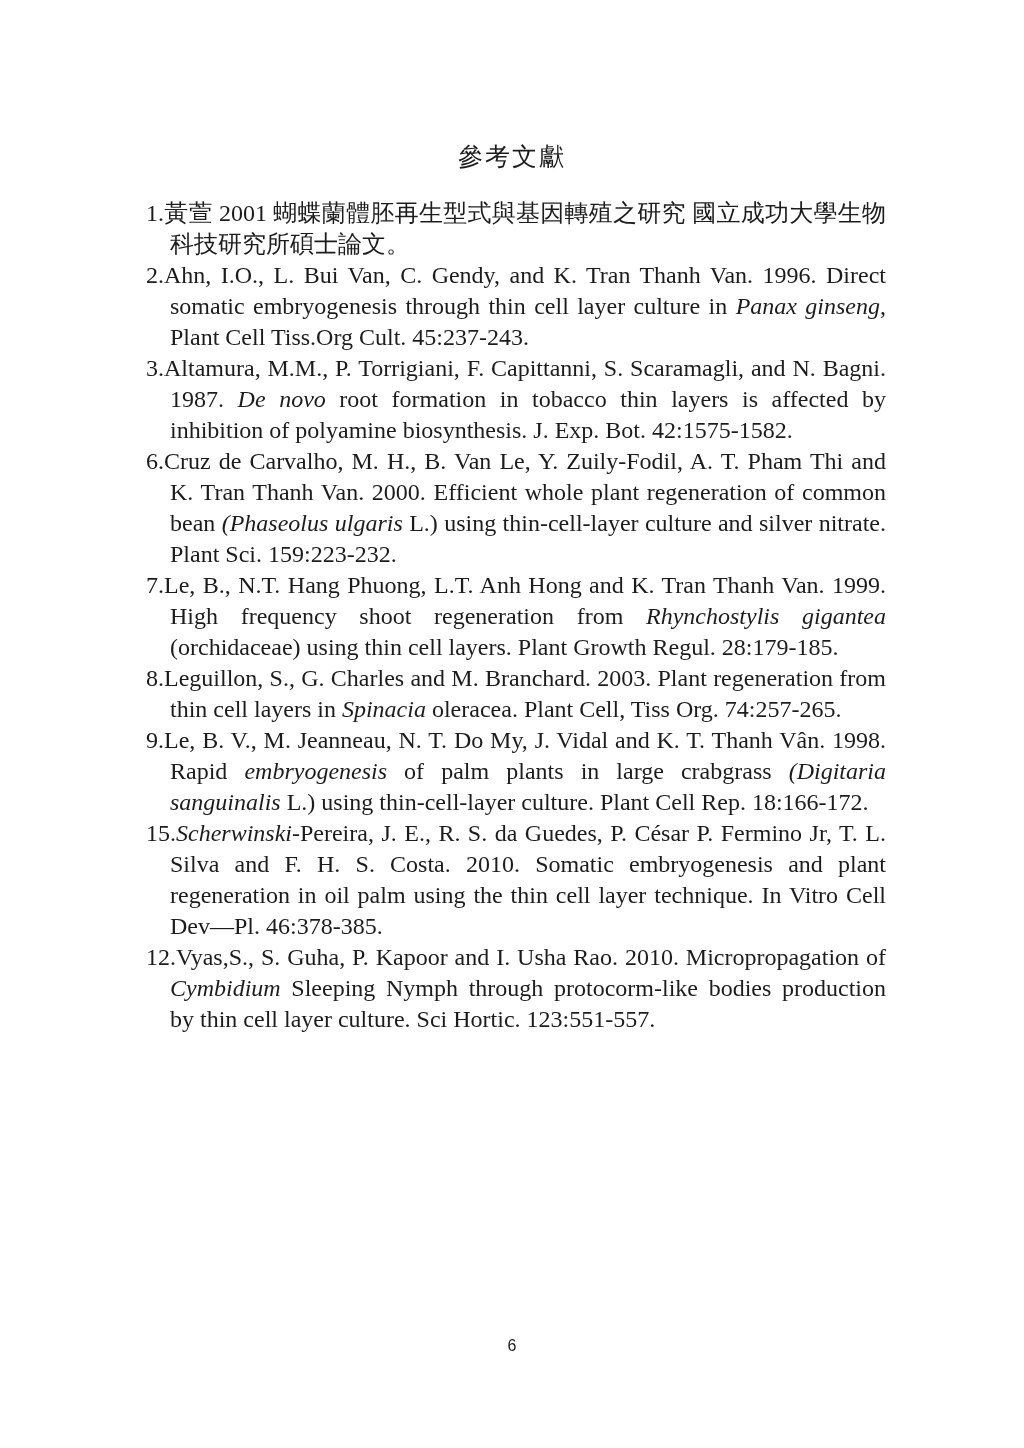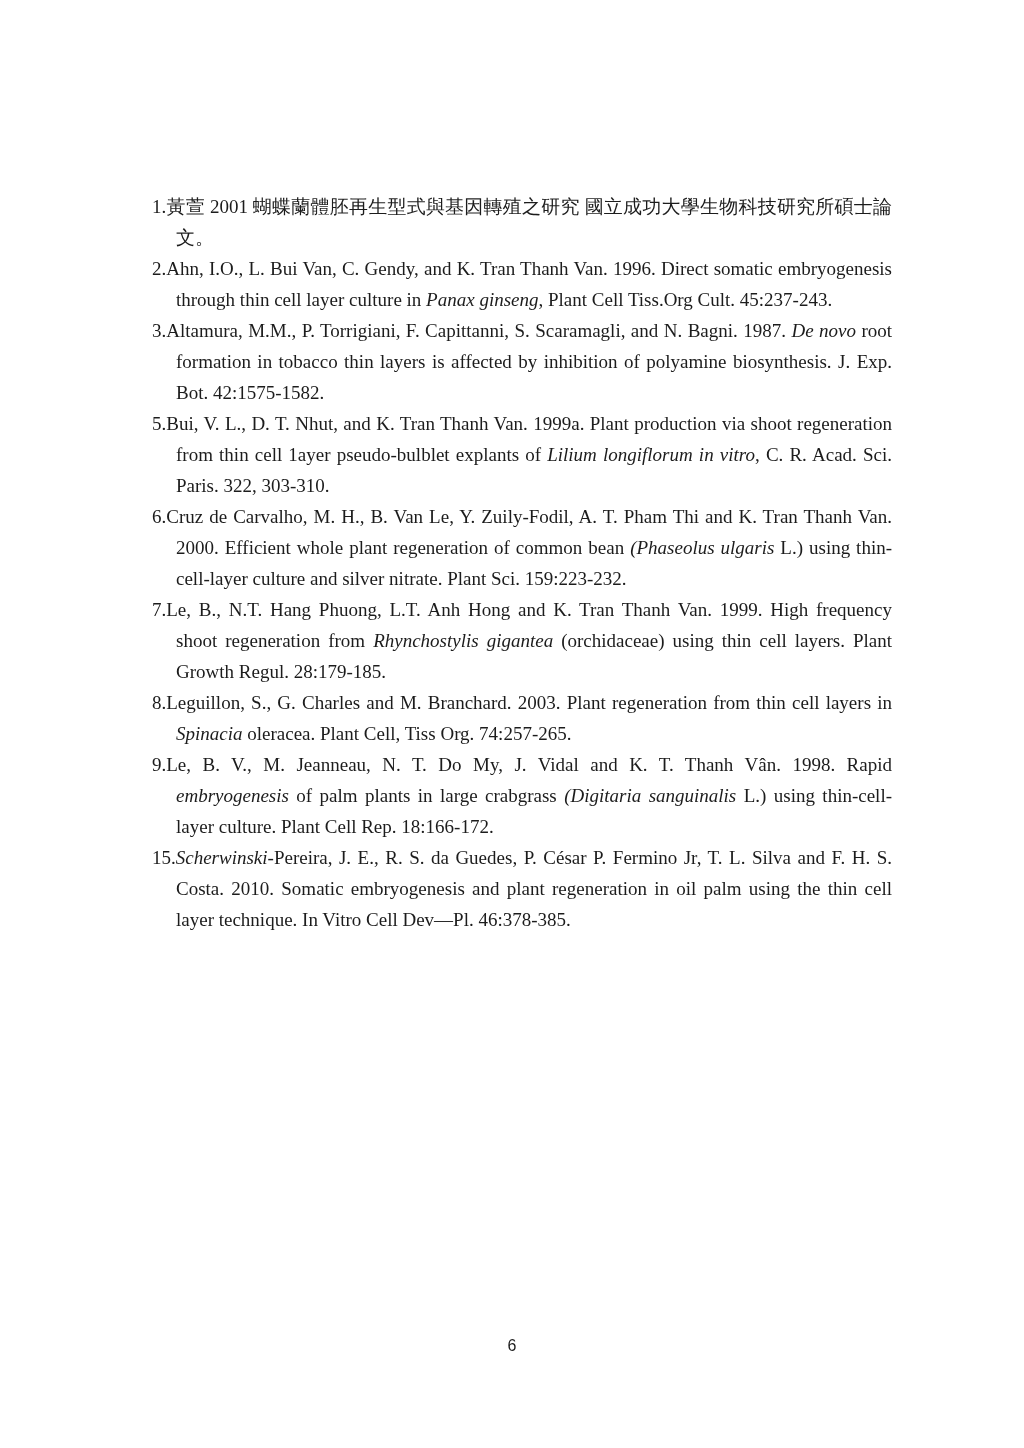--- a/index.html
+++ b/index.html
@@ -22,27 +22,26 @@
     left: 0;
     width: 100%;
     margin: 0;
     text-align: center;
     font-size: 25px;
     font-weight: 400;
     letter-spacing: 2px;
   }
   .refs {
     position: absolute;
-    top: 191px;
+    top: 198px;
     left: 146px;
     width: 740px;
-    font-size: 19px;
+    font-size: 24px;
     line-height: 31px;
     text-align: justify;
-    margin-left: 6px;
   }
   .ref {
     padding-left: 24px;
     text-indent: -24px;
     margin: 0;
   }
   .ref em {
   }
   .page-number {
     position: absolute;
@@ -52,27 +51,28 @@
     text-align: center;
     font-size: 16px;
     font-family: "Liberation Sans", "DejaVu Sans", sans-serif;
     color: #1c1c1c;
   }
 </style>
 </head>
 <body>
 
 <div class="page">
+  <h1 class="doc-title">參考文獻</h1>
 
   <div class="refs">
       <p class="ref"><span>1.黃萱 2001 蝴蝶蘭體胚再生型式與基因轉殖之研究 國立成功大學生物科技研究所碩士論文。</span></p>
       <p class="ref"><span>2.Ahn, I.O., L. Bui Van, C. Gendy, and K. Tran Thanh Van. 1996. Direct somatic embryogenesis through thin cell layer culture in </span><em>Panax ginseng</em><span>, Plant Cell Tiss.Org Cult. 45:237-243.</span></p>
       <p class="ref"><span>3.Altamura, M.M., P. Torrigiani, F. Capittanni, S. Scaramagli, and N. Bagni. 1987. </span><em>De novo</em><span> root formation in tobacco thin layers is affected by inhibition of polyamine biosynthesis. J. Exp. Bot. 42:1575-1582.</span></p>
-      <p class="ref"><span>5.Bui, V. L., D. T. Nhut, and K. Tran Thanh Van. 1999a. Plant production via shoot regeneration from thin cell 1ayer pseudo-bulblet explants of </span><em>Lilium longiflorum in vitro</em><span>, C. R. Acad. Sci. Paris. 322, 303-310.</span></p>
       <p class="ref"><span>6.Cruz de Carvalho, M. H., B. Van Le, Y. Zuily-Fodil, A. T. Pham Thi and K. Tran Thanh Van. 2000. Efficient whole plant regeneration of common bean </span><em>(Phaseolus ulgaris</em><span> L.) using thin-cell-layer culture and silver nitrate. Plant Sci. 159:223-232.</span></p>
       <p class="ref"><span>7.Le, B., N.T. Hang Phuong, L.T. Anh Hong and K. Tran Thanh Van. 1999. High frequency shoot regeneration from </span><em>Rhynchostylis gigantea</em><span> (orchidaceae) using thin cell layers. Plant Growth Regul. 28:179-185.</span></p>
       <p class="ref"><span>8.Leguillon, S., G. Charles and M. Branchard. 2003. Plant regeneration from thin cell layers in </span><em>Spinacia</em><span> oleracea. Plant Cell, Tiss Org. 74:257-265.</span></p>
       <p class="ref"><span>9.Le, B. V., M. Jeanneau, N. T. Do My, J. Vidal and K. T. Thanh Vân. 1998. Rapid </span><em>embryogenesis</em><span> of palm plants in large crabgrass </span><em>(Digitaria sanguinalis</em><span> L.) using thin-cell-layer culture. Plant Cell Rep. 18:166-172.</span></p>
       <p class="ref"><span>15.</span><em>Scherwinski</em><span>-Pereira, J. E., R. S. da Guedes, P. César P. Fermino Jr, T. L. Silva and F. H. S. Costa. 2010. Somatic embryogenesis and plant regeneration in oil palm using the thin cell layer technique. In Vitro Cell Dev—Pl. 46:378-385.</span></p>
+      <p class="ref"><span>12.Vyas,S., S. Guha, P. Kapoor and I. Usha Rao. 2010. Micropropagation of </span><em>Cymbidium</em><span> Sleeping Nymph through protocorm-like bodies production by thin cell layer culture. Sci Hortic. 123:551-557.</span></p>
     </div>
 
   <div class="page-number">6</div>
 </div>
 
 </body></html>

